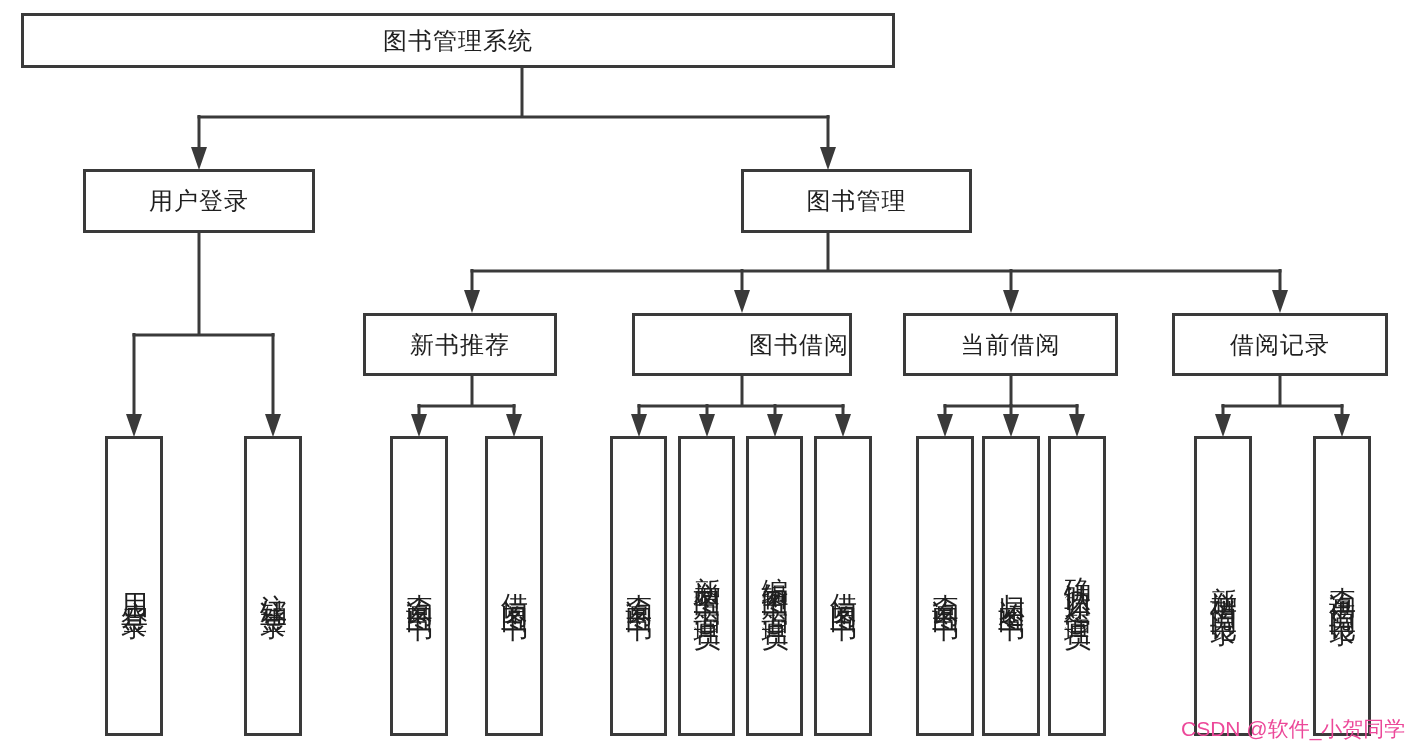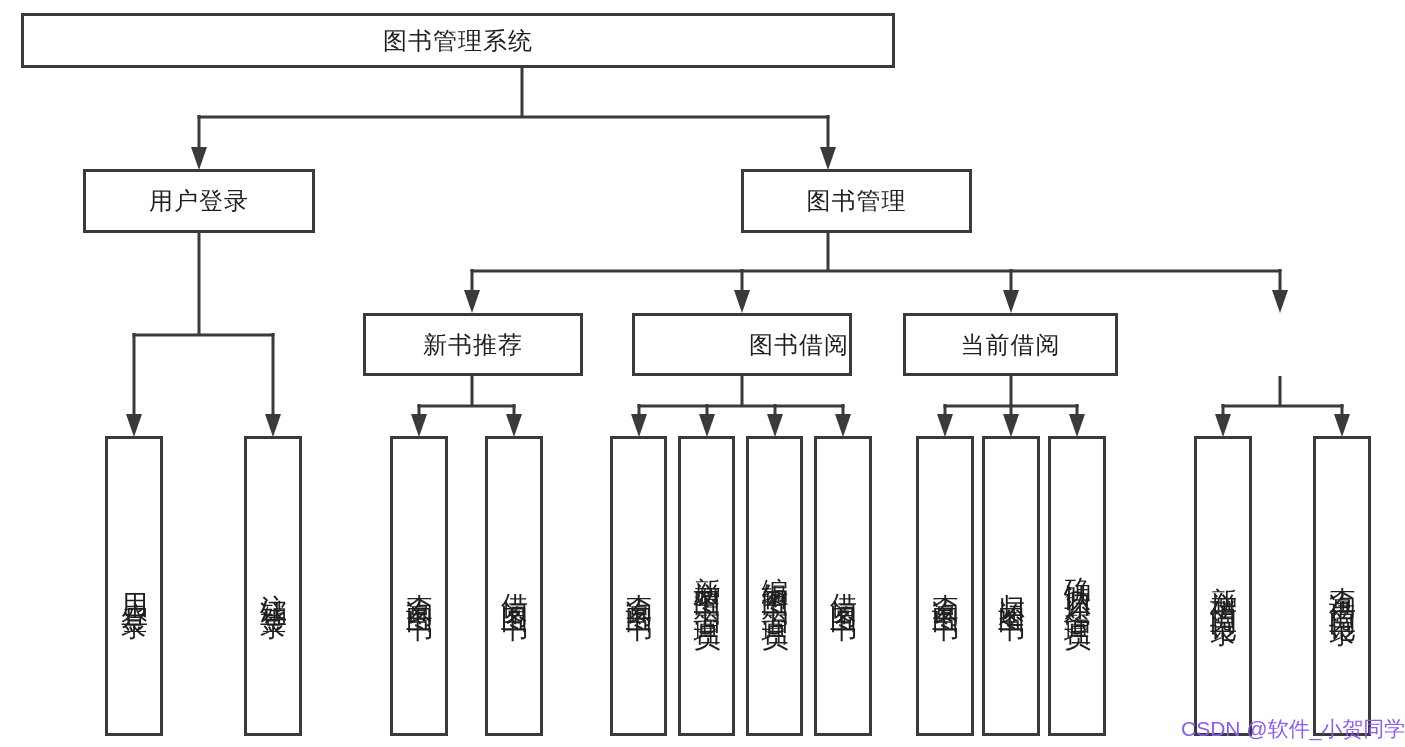--- a/index.html
+++ b/index.html
@@ -28,21 +28,21 @@
     font-size:27px;
     letter-spacing:7px;
     line-height:1;
     color:#1f1f1f;
   }
   .watermark{
     position:absolute;
     left:1181px;top:715px;
     z-index:2;
     font-size:21px;
-    color:#8b5cf6;
+    color:#ec4899;
     white-space:nowrap;
   }
 </style>
 </head>
 <body>
 
 <div class="stage">
 
   <svg class="wires" width="1405" height="747" viewBox="0 0 1405 747">
     <g stroke="#3a3a3a" stroke-width="3" fill="none">
@@ -114,28 +114,31 @@
     <span class="h-label">图书管理系统</span>
   </div>
 
   <div class="node" style="left:83px;top:169px;width:232px;height:64px;">
     <span class="h-label">用户登录</span>
   </div>
   <div class="node" style="left:713px;top:169px;width:231px;height:64px;margin-left:28px;">
     <span class="h-label">图书管理</span>
   </div>
 
-  <div class="node" style="left:363px;top:313px;width:220px;height:63px;">
+  <div class="node" style="left:363px;top:313px;width:194px;height:63px;">
     <span class="h-label">新书推荐</span>
   </div>
   <div class="node" style="left:632px;top:313px;width:220px;height:63px;justify-content:flex-end;">
     <span class="h-label">图书借阅</span>
   </div>
   <div class="node" style="left:903px;top:313px;width:215px;height:63px;font-family:Liberation Serif, serif;">
     <span class="h-label">当前借阅</span>
+  </div>
+  <div class="node" style="left:1172px;top:313px;width:216px;height:63px;">
+    <span class="h-label">借阅记录</span>
   </div>
 
   <div class="node leaf" style="left:105px;width:58px;">
     <span class="v-label">用户登录</span>
   </div>
   <div class="node leaf" style="left:244px;width:58px;">
     <span class="v-label">注销登录</span>
   </div>
 
   <div class="node leaf" style="left:390px;width:58px;">

